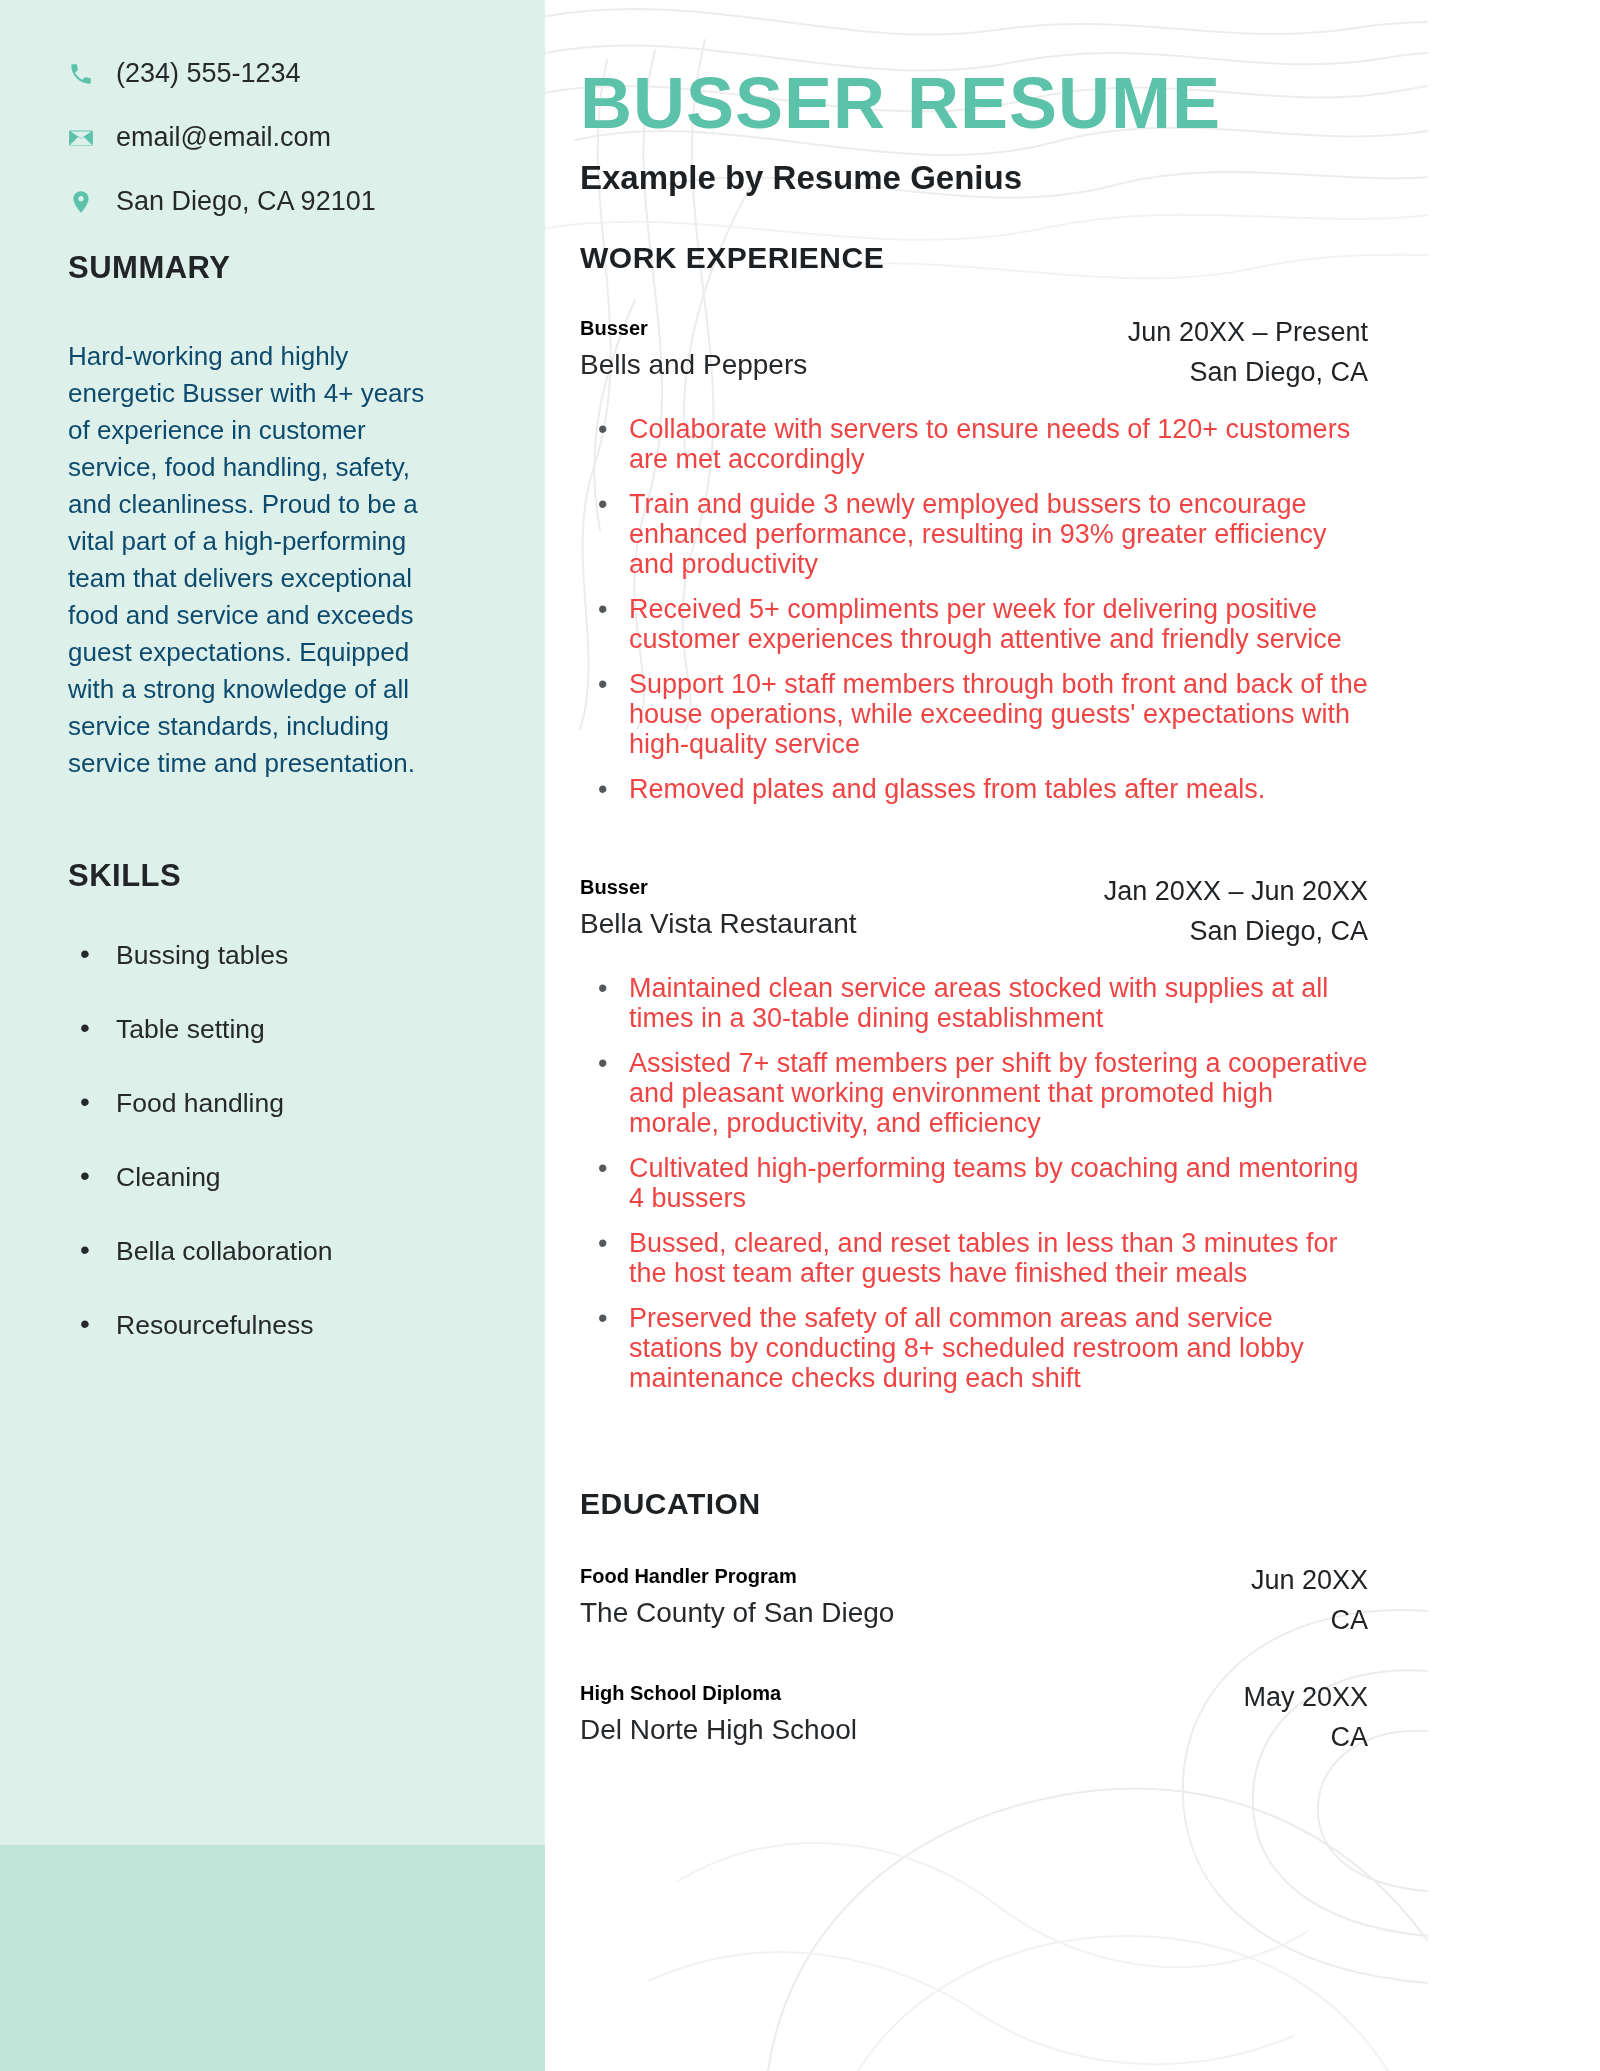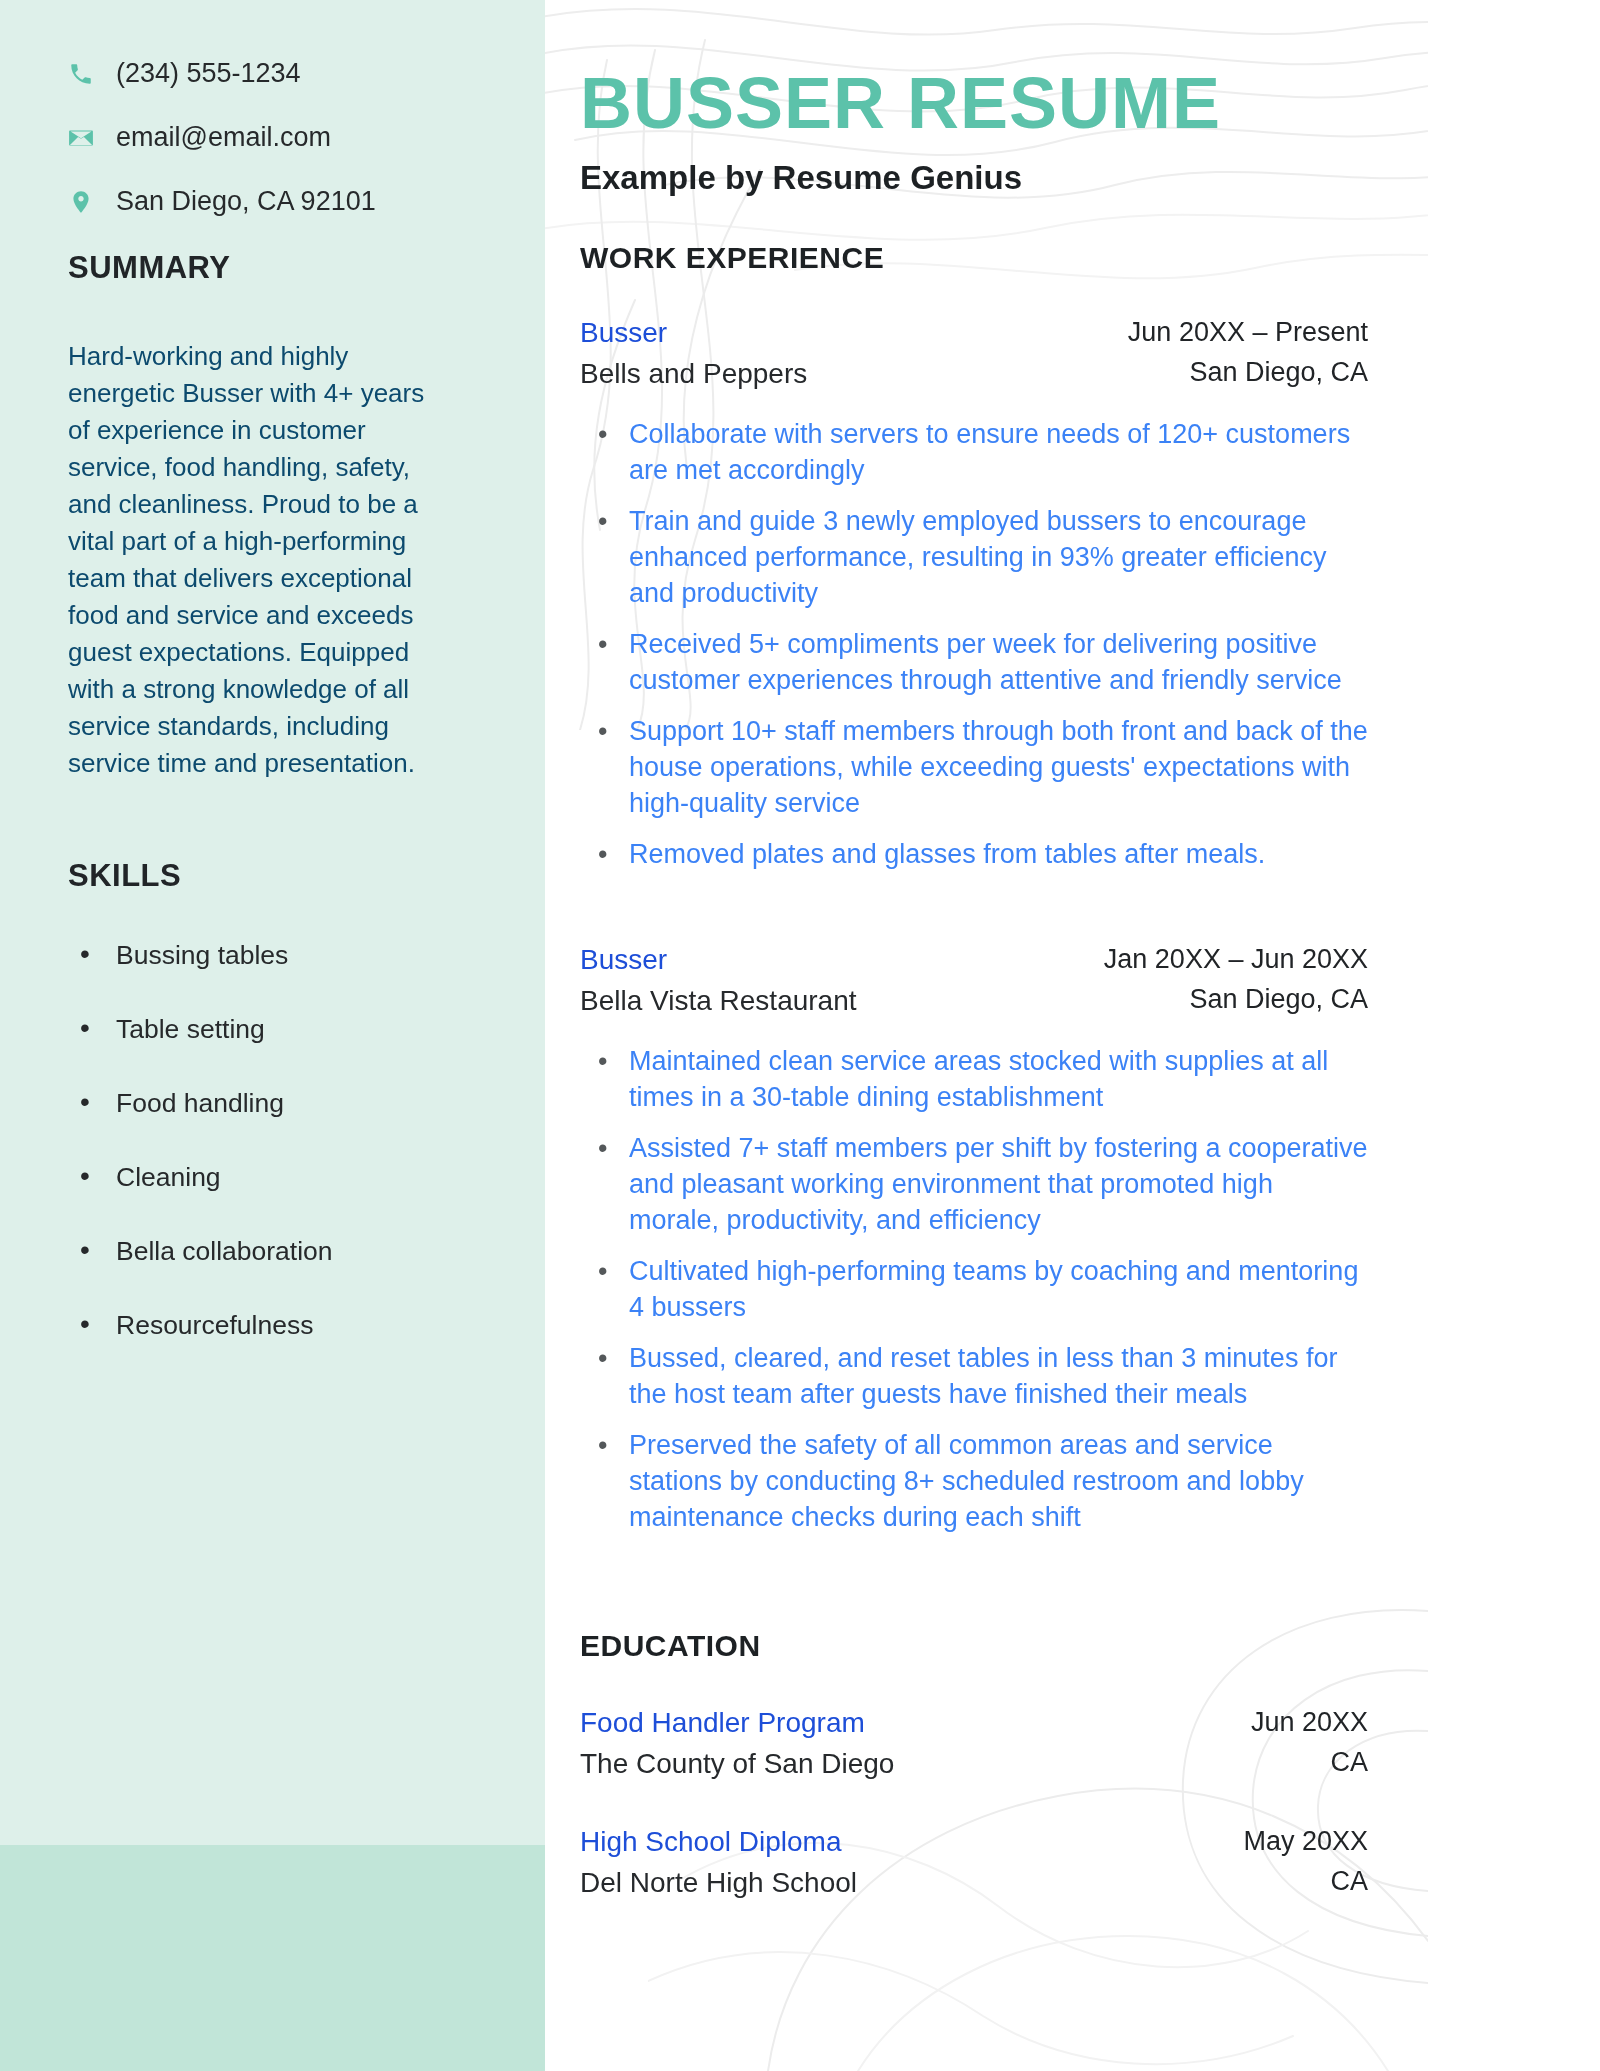--- a/index.html
+++ b/index.html
@@ -80,33 +80,33 @@
     font-size:33px;font-weight:bold;color:#1d2124;
   }
   .section-heading{
     margin:44px 0 0 0;
     font-size:30px;font-weight:bold;letter-spacing:0.5px;color:#1d2124;
   }
   .entry-head{
     display:flex;justify-content:space-between;align-items:flex-start;
     margin-top:42px;
   }
-  .entry-title{font-size:28px;font-weight:normal;color:#1d4ed8;}
+  .entry-title{font-size:20px;font-weight:bold;color:#000000;}
   .entry-sub{font-size:28px;color:#26292c;margin-top:9px;}
   .entry-right{text-align:right;}
   .entry-date{font-size:27px;color:#212427;}
   .entry-loc{font-size:27px;color:#212427;margin-top:9px;}
   .bullets{
     margin:26px 0 0 0;padding:0 0 0 18px;list-style:none;
   }
   .bullets li{
     position:relative;
     padding-left:31px;
     margin-bottom:15px;
-    font-size:27px;line-height:36px;color:#3b82f6;
+    font-size:27px;line-height:30px;color:#ef4444;
   }
   .bullets li::before{
     content:"•";
     position:absolute;left:0;top:0;
     font-size:27px;color:#54585a;
   }
   .job-2{margin-top:72px;}
   .education-heading{margin-top:94px;}
   .edu-head{margin-top:44px;}
   .edu-head + .edu-head{margin-top:46px;}

